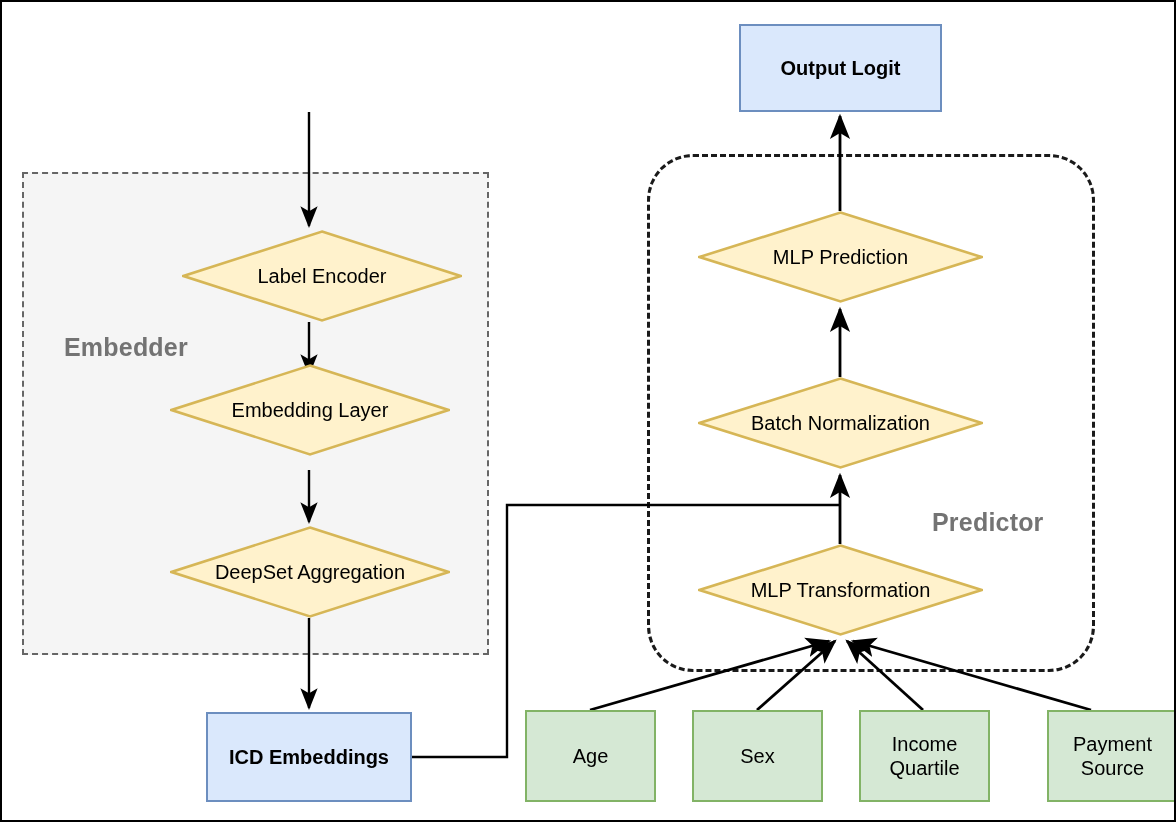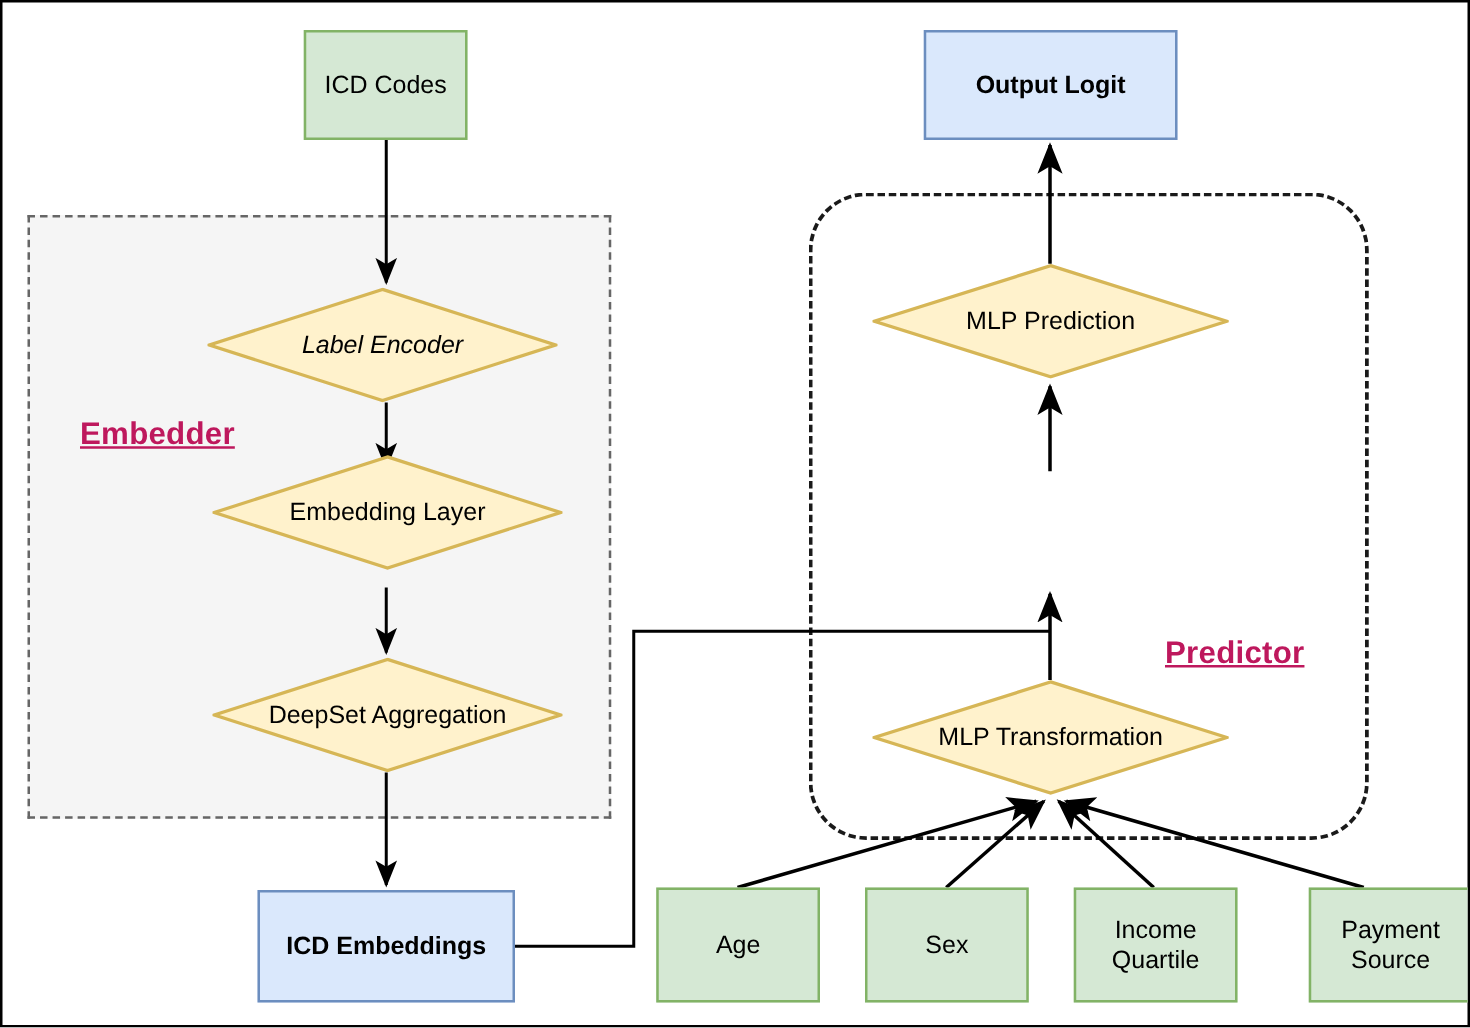--- a/index.html
+++ b/index.html
@@ -46,24 +46,23 @@
     width: 448px;
     height: 518px;
     background: transparent;
     border: 3px dashed #1a1a1a;
     border-radius: 46px;
   }
   .group-label {
     position: absolute;
     font-weight: bold;
     font-size: 25px;
-    color: #be185d;
+    color: #737373;
     white-space: nowrap;
     letter-spacing: 0.2px;
-    text-decoration: underline;
   }
   #embedder-label { left: 62px; top: 331px; }
   #predictor-label { left: 930px; top: 506px; }
 
   .node {
     position: absolute;
     box-sizing: border-box;
     display: flex;
     align-items: center;
     justify-content: center;
@@ -146,23 +145,20 @@
     <line x1="755" y1="708" x2="833" y2="639" stroke="#000000" stroke-width="2.8" marker-end="url(#arrowhead)"></line>
 
     <line x1="921" y1="708" x2="845" y2="639" stroke="#000000" stroke-width="2.8" marker-end="url(#arrowhead)"></line>
 
     <line x1="1089" y1="708" x2="851" y2="639" stroke="#000000" stroke-width="2.8" marker-end="url(#arrowhead)"></line>
   </svg>
 
   <div class="group-label" id="embedder-label">Embedder</div>
   <div class="group-label" id="predictor-label">Predictor</div>
 
-  <div class="node rect green" style="left:241px; top:22px; width:131px; height:88px;">
-    <span>ICD Codes</span>
-  </div>
 
   <div class="node rect blue" style="left:204px; top:710px; width:206px; height:90px;">
     <span>ICD Embeddings</span>
   </div>
 
   <div class="node rect blue" style="left:737px; top:22px; width:203px; height:88px;">
     <span>Output Logit</span>
   </div>
 
   <div class="node rect green" style="left:523px; top:708px; width:131px; height:92px;">
@@ -180,21 +176,21 @@
     <span>Sex</span>
   </div>
 
   <div class="node rect green" style="left:1024px; top:708px; width:131px; height:92px;margin-left:21px;">
     <span style="display:block;">
       <span style="display:block;">Payment</span>
       <span style="display:block;">Source</span>
     </span>
   </div>
 
-  <div class="diamond-wrap" style="left:164px; top:228px; width:280px; height:92px;font-style:italic;">
+  <div class="diamond-wrap" style="left:180px; top:228px; width:280px; height:92px;">
     <svg class="diamond-shape" viewBox="0 0 280 92" preserveAspectRatio="none">
       <polygon points="140,1.5 278.5,46 140,90.5 1.5,46" fill="#fff2cc" stroke="#d6b656" stroke-width="2.6"></polygon>
     </svg>
     <div class="diamond-label">Label Encoder</div>
   </div>
 
   <div class="diamond-wrap" style="left:168px; top:362px; width:280px; height:92px;">
     <svg class="diamond-shape" viewBox="0 0 280 92" preserveAspectRatio="none">
       <polygon points="140,1.5 278.5,46 140,90.5 1.5,46" fill="#fff2cc" stroke="#d6b656" stroke-width="2.6"></polygon>
     </svg>
@@ -208,20 +204,26 @@
     <div class="diamond-label">DeepSet Aggregation</div>
   </div>
 
   <div class="diamond-wrap" style="left:696px; top:209px; width:285px; height:92px;">
     <svg class="diamond-shape" viewBox="0 0 285 92" preserveAspectRatio="none">
       <polygon points="142.5,1.5 283.5,46 142.5,90.5 1.5,46" fill="#fff2cc" stroke="#d6b656" stroke-width="2.6"></polygon>
     </svg>
     <div class="diamond-label">MLP Prediction</div>
   </div>
 
+  <div class="diamond-wrap" style="left:696px; top:375px; width:285px; height:92px;">
+    <svg class="diamond-shape" viewBox="0 0 285 92" preserveAspectRatio="none">
+      <polygon points="142.5,1.5 283.5,46 142.5,90.5 1.5,46" fill="#fff2cc" stroke="#d6b656" stroke-width="2.6"></polygon>
+    </svg>
+    <div class="diamond-label">Batch Normalization</div>
+  </div>
 
   <div class="diamond-wrap" style="left:696px; top:542px; width:285px; height:92px;">
     <svg class="diamond-shape" viewBox="0 0 285 92" preserveAspectRatio="none">
       <polygon points="142.5,1.5 283.5,46 142.5,90.5 1.5,46" fill="#fff2cc" stroke="#d6b656" stroke-width="2.6"></polygon>
     </svg>
     <div class="diamond-label">MLP Transformation</div>
   </div>
 
 </div>
 

